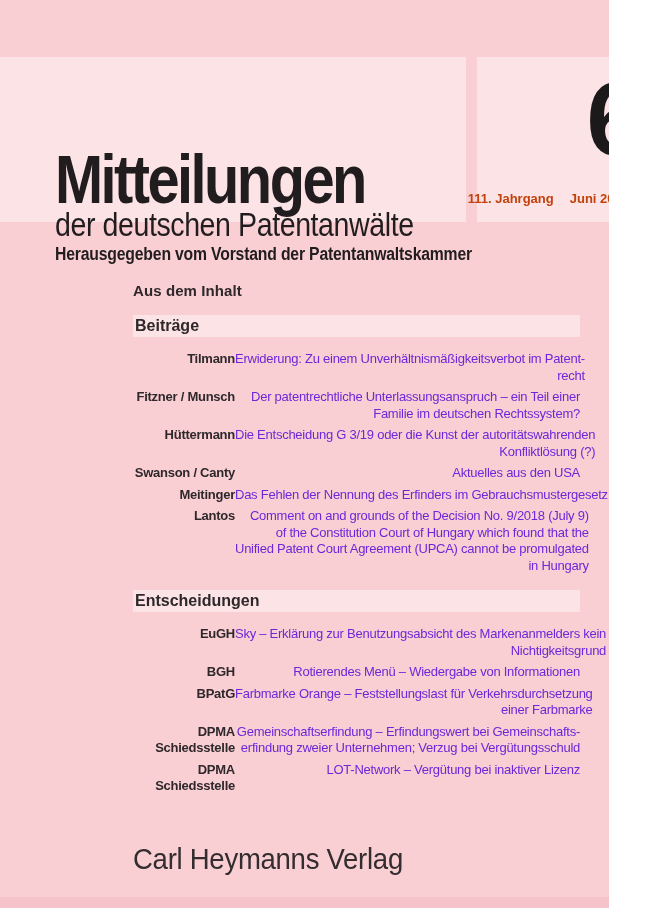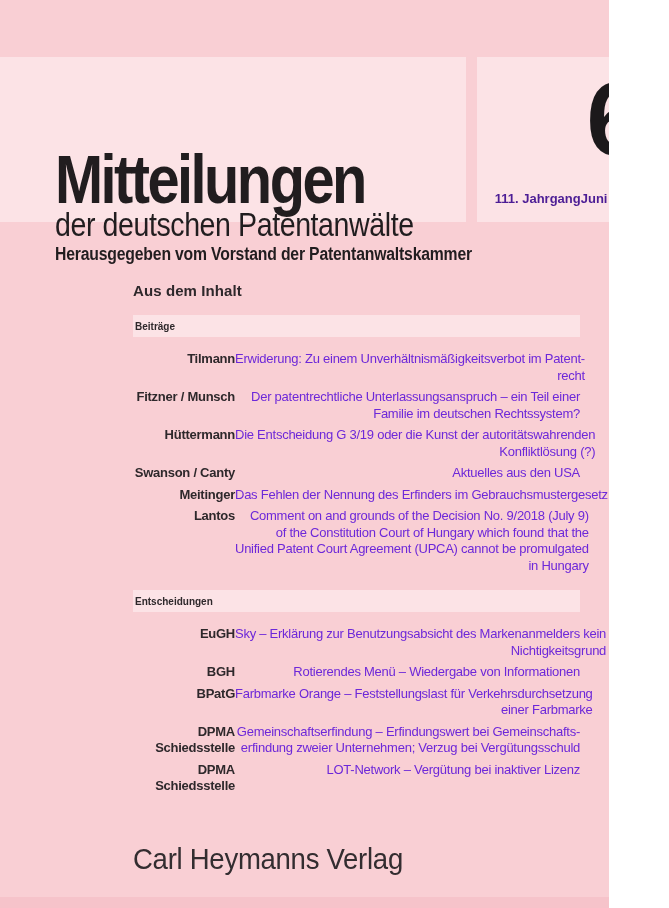--- a/index.html
+++ b/index.html
@@ -69,25 +69,26 @@
   .issue-number {
     position: absolute;
     top: 10px; right: 14px;
     font-size: 104px;
     font-weight: bold;
     line-height: 1;
     color: #1c191b;
   }
   .issue-meta {
     position: absolute;
-    bottom: 16px; right: 18px;
+    bottom: 16px; right: 29px;
     display: flex;
+    gap: 16px;
     font-size: 13px;
     font-weight: bold;
-    color: #4c1d95;
+    color: #c2410c;
     white-space: pre;
   }
 
   
   .toc {
     position: absolute;
     left: 133px; top: 282px;
     width: 447px;
   }
   .toc-heading {
@@ -98,21 +99,21 @@
   }
   .section-band {
     margin-top: 16px;
     height: 22px;
     background: #fce3e6;
     display: flex;
     align-items: center;
     padding-left: 2px;
   }
   .section-band .section-title {
-    font-size: 10px;
+    font-size: 16px;
     font-weight: bold;
     color: #2e282b;
   }
   .entries { margin-top: 14px; }
   .entry {
     display: flex;
     margin-bottom: 5px;
     font-size: 13px;
     line-height: 16.5px;
     letter-spacing: -0.25px;

